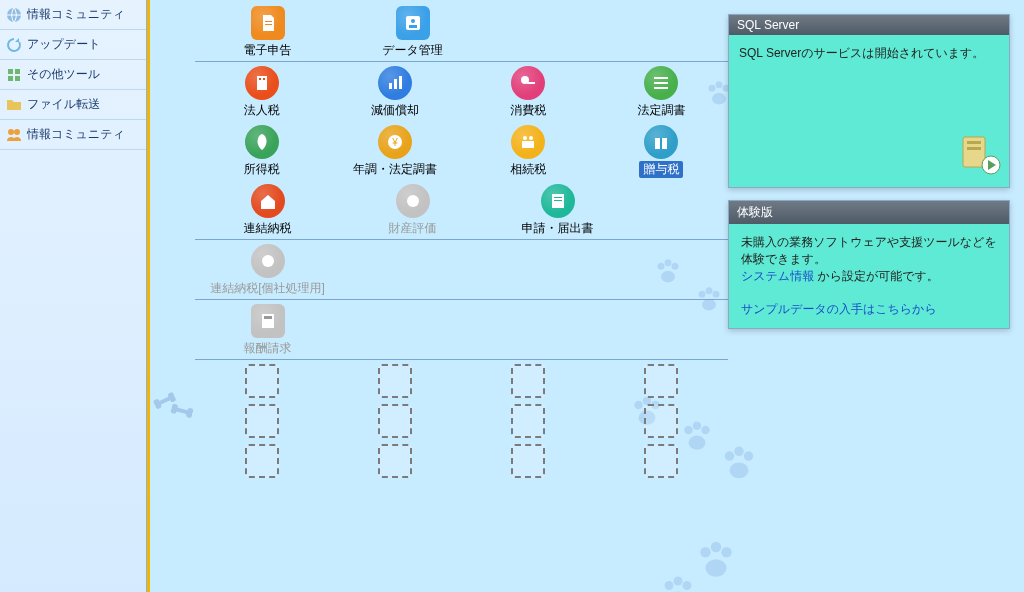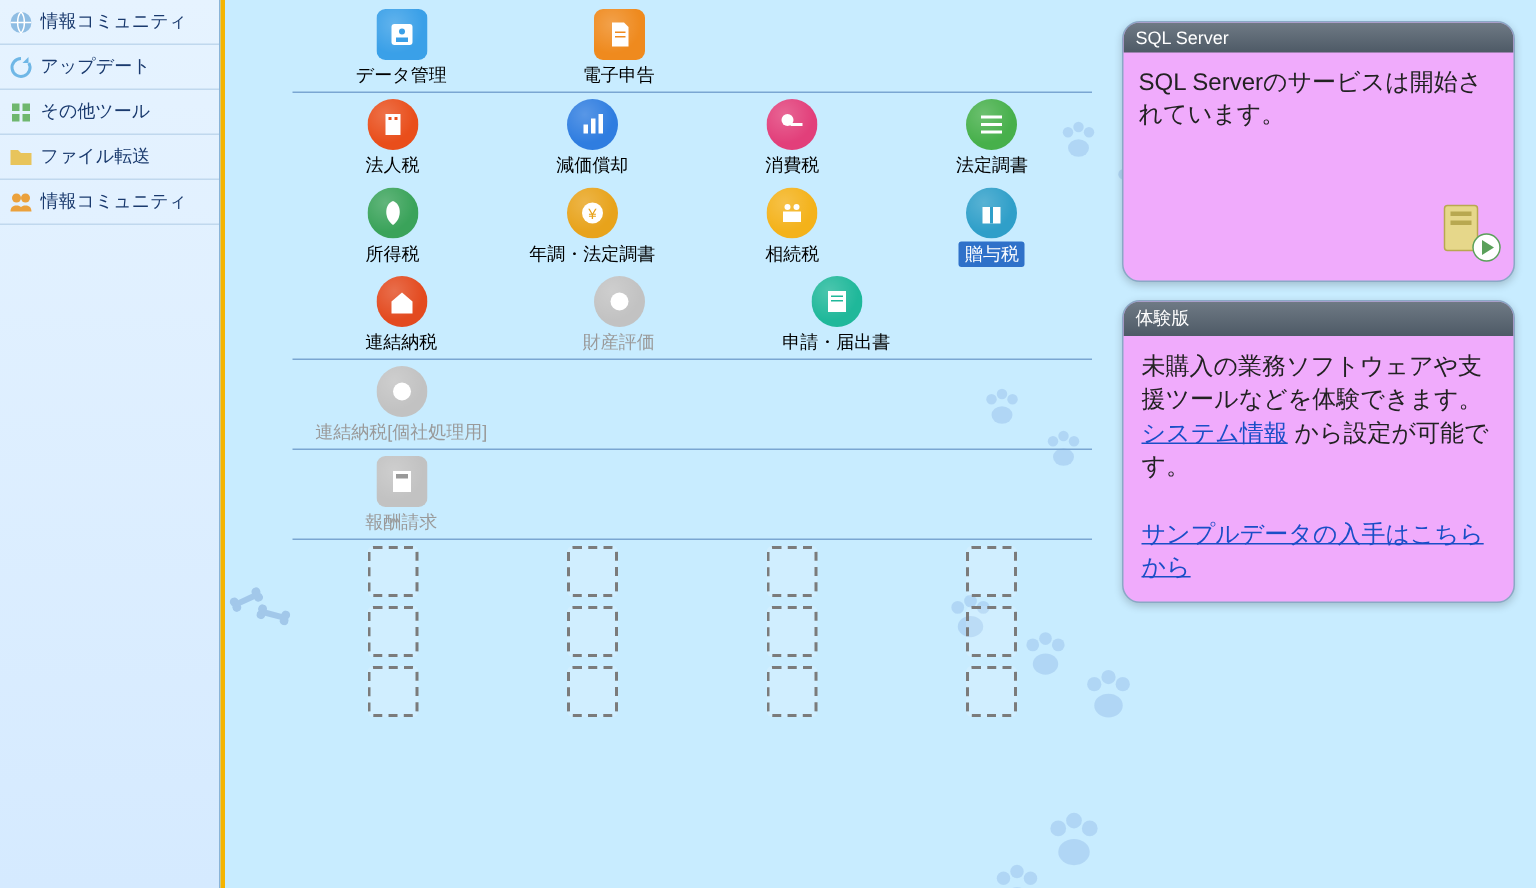--- a/index.html
+++ b/index.html
@@ -15,29 +15,29 @@
 .bone svg { width: 100%; height: 100%; fill: #5e86c6; }
 .grid { position: absolute; left: 45px; top: 2px; right: 296px; }
 .grid-row { display: flex; gap: 0; padding: 4px 0 2px 0; }
 .grid-row.sep { border-bottom: 1px solid #7aa6d2; }
 .cell { width: 145px; display: flex; flex-direction: column; align-items: center; gap: 2px; font-size: 12px; text-align: center; cursor: pointer; }
 .cell.disabled { color: #9a9a9a; cursor: default; }
 .cell .glyph { width: 34px; height: 34px; border-radius: 50%; display: flex; align-items: center; justify-content: center; position: relative; }
 .cell .glyph svg { width: 20px; height: 20px; fill: #fff; }
 .cell.highlight .lbl { background: #2f71c9; color: #fff; padding: 0 4px; border-radius: 2px; }
 .placeholder { width: 34px; height: 34px; border: 2px dashed #7b7b7b; border-radius: 4px; background: rgba(255,255,255,.15); }
-.panel { position: absolute; right: 14px; width: 262px; background: #f0abfc; border: 1px solid #8aa9c6; border-radius: 12px; box-shadow: 0 2px 6px rgba(0,0,0,.2); overflow: hidden; }
+.panel { position: absolute; right: 14px; width: 282px; background: #5eead4; border: 1px solid #8aa9c6; border-radius: 0; box-shadow: 0 2px 6px rgba(0,0,0,.2); overflow: hidden; }
 .panel .hdr { background: linear-gradient(#6f7a85,#4e5a66); color: #fff; font-size: 12px; padding: 3px 8px; }
-.panel .body { padding: 10px 10px; font-size: 16px; color: #222; }
+.panel .body { padding: 10px 10px; font-size: 12px; color: #222; }
 .panel.status { top: 14px; height: 174px; }
 .panel.status .body { height: 146px; position: relative; }
 .server-icon { position: absolute; right: 8px; bottom: 6px; width: 44px; height: 44px; }
 .panel.trial { top: 200px; }
 .panel.trial .body { line-height: 1.4; padding-left: 12px; }
-a.link { color: #1a4ec7; text-decoration: underline; cursor: pointer; }
+a.link { color: #1a4ec7; cursor: pointer; }
 </style>
 </head>
 <body>
 
 <div class="app">
 
   <div class="sidebar">
     <div class="sidebar-item">
       <span class="sic"><svg viewBox="0 0 16 16">
             <circle cx="8" cy="8" r="7" fill="#8fbde3"></circle>
@@ -130,38 +130,38 @@
     <div class="paw" style="left:510px; top:575px; width:36px; height:36px"><svg viewBox="0 0 24 24">
           <circle cx="6" cy="7" r="3"></circle>
           <circle cx="12" cy="4" r="3"></circle>
           <circle cx="18" cy="7" r="3"></circle>
           <ellipse cx="12" cy="16" rx="6" ry="5"></ellipse>
         </svg></div>
 
     <div class="grid" id="grid">
         <div class="grid-row sep">
           <div class="cell">
+            <div class="glyph" style="background: radial-gradient(circle at 35% 30%, rgba(255, 255, 255, 0.2), transparent 60%), rgb(239, 138, 30); border-radius: 6px;">
+              <svg viewBox="0 0 20 20">
+                <path d="M5 2h8l3 3v13H5z"></path>
+                <rect x="7" y="8" width="7" height="1" fill="#ef8a1e"></rect>
+                <rect x="7" y="11" width="7" height="1" fill="#ef8a1e"></rect>
+              </svg>
+            </div>
+            <span class="lbl">電子申告</span>
+          </div>
+          <div class="cell">
             <div class="glyph" style="background: radial-gradient(circle at 35% 30%, rgba(255, 255, 255, 0.2), transparent 60%), rgb(58, 160, 232); border-radius: 6px;">
               <svg viewBox="0 0 20 20">
                 <rect x="3" y="3" width="14" height="14" rx="2"></rect>
                 <circle cx="10" cy="8" r="2" fill="#3aa0e8"></circle>
                 <rect x="6" y="12" width="8" height="3" fill="#3aa0e8"></rect>
               </svg>
             </div>
             <span class="lbl">データ管理</span>
-          </div>
-          <div class="cell">
-            <div class="glyph" style="background: radial-gradient(circle at 35% 30%, rgba(255, 255, 255, 0.2), transparent 60%), rgb(239, 138, 30); border-radius: 6px;">
-              <svg viewBox="0 0 20 20">
-                <path d="M5 2h8l3 3v13H5z"></path>
-                <rect x="7" y="8" width="7" height="1" fill="#ef8a1e"></rect>
-                <rect x="7" y="11" width="7" height="1" fill="#ef8a1e"></rect>
-              </svg>
-            </div>
-            <span class="lbl">電子申告</span>
           </div>
         </div>
         <div class="grid-row">
           <div class="cell">
             <div class="glyph" style="background: radial-gradient(circle at 35% 30%, rgba(255, 255, 255, 0.2), transparent 60%), rgb(233, 78, 27);">
               <svg viewBox="0 0 20 20">
                 <rect x="5" y="3" width="10" height="14"></rect>
                 <rect x="7" y="5" width="2" height="2" fill="#e94e1b"></rect>
                 <rect x="11" y="5" width="2" height="2" fill="#e94e1b"></rect>
               </svg>

